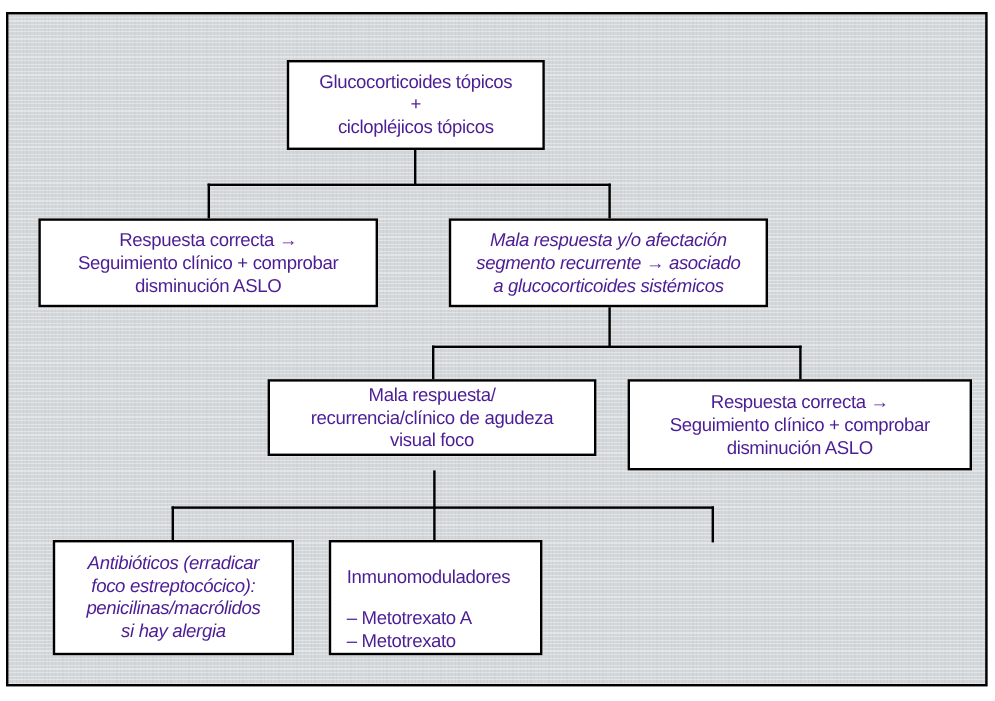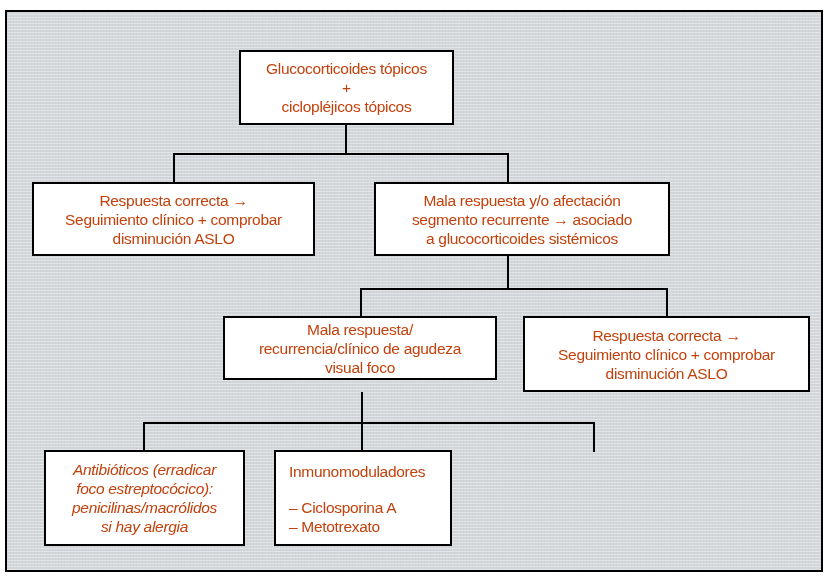--- a/index.html
+++ b/index.html
@@ -11,26 +11,26 @@
     position:absolute;left:5px;top:10px;width:818px;height:562px;
     box-sizing:border-box;border:2px solid #000;
     background-color:#d4d7d9;
     background-image:
       repeating-linear-gradient(0deg, rgba(255,255,255,.35) 0 1px, transparent 1px 3px),
       repeating-linear-gradient(90deg, rgba(196,204,210,.45) 0 1px, transparent 1px 3px);
   }
   .node{
     position:absolute;box-sizing:border-box;background:#ffffff;border:2px solid #000;
     display:flex;flex-direction:column;justify-content:center;align-items:center;
-    text-align:center;color:#c2410c;font-size:15.5px;line-height:19px;letter-spacing:-0.3px;
+    text-align:center;color:#4c1d95;font-size:15.5px;line-height:19px;letter-spacing:-0.3px;
   }
   .node .ln{white-space:nowrap;}
   .node-left{
     justify-content:flex-start;align-items:flex-start;text-align:left;
-    padding:10px 0 0 13px;
+    padding:20px 0 0 13px;
   }
   .gap{height:17px;}
   .edge{position:absolute;background:#000;}
 </style>
 </head>
 <body>
 
 <div class="canvas">
   <div class="panel">
 
@@ -55,21 +55,21 @@
       <div class="ln">+</div>
       <div class="ln">ciclopléjicos tópicos</div>
     </div>
 
     <div class="node" style="left:25px;top:170px;width:283px;height:74px;">
       <div class="ln">Respuesta correcta →</div>
       <div class="ln">Seguimiento clínico + comprobar</div>
       <div class="ln">disminución ASLO</div>
     </div>
 
-    <div class="node" style="left:367px;top:170px;width:296px;height:74px;">
+    <div class="node" style="left:367px;top:170px;width:266px;height:74px;font-style:italic;">
       <div class="ln">Mala respuesta y/o afectación</div>
       <div class="ln">segmento recurrente → asociado</div>
       <div class="ln">a glucocorticoides sistémicos</div>
     </div>
 
     <div class="node" style="left:216px;top:304px;width:274px;height:64px;">
       <div class="ln">Mala respuesta/</div>
       <div class="ln">recurrencia/clínico de agudeza</div>
       <div class="ln">visual foco</div>
     </div>
@@ -83,19 +83,19 @@
     <div class="node" style="left:37px;top:438px;width:201px;height:96px;font-style:italic;">
       <div class="ln">Antibióticos (erradicar</div>
       <div class="ln">foco estreptocócico):</div>
       <div class="ln">penicilinas/macrólidos</div>
       <div class="ln">si hay alergia</div>
     </div>
 
     <div class="node node-left" style="left:267px;top:438px;width:178px;height:96px;">
       <div class="ln">Inmunomoduladores</div>
       <div class="gap"></div>
-      <div class="ln">– Ciclosporina A</div>
+      <div class="ln">– Metotrexato A</div>
       <div class="ln">– Metotrexato</div>
     </div>
 
 
   </div>
 </div>
 
 </body></html>

